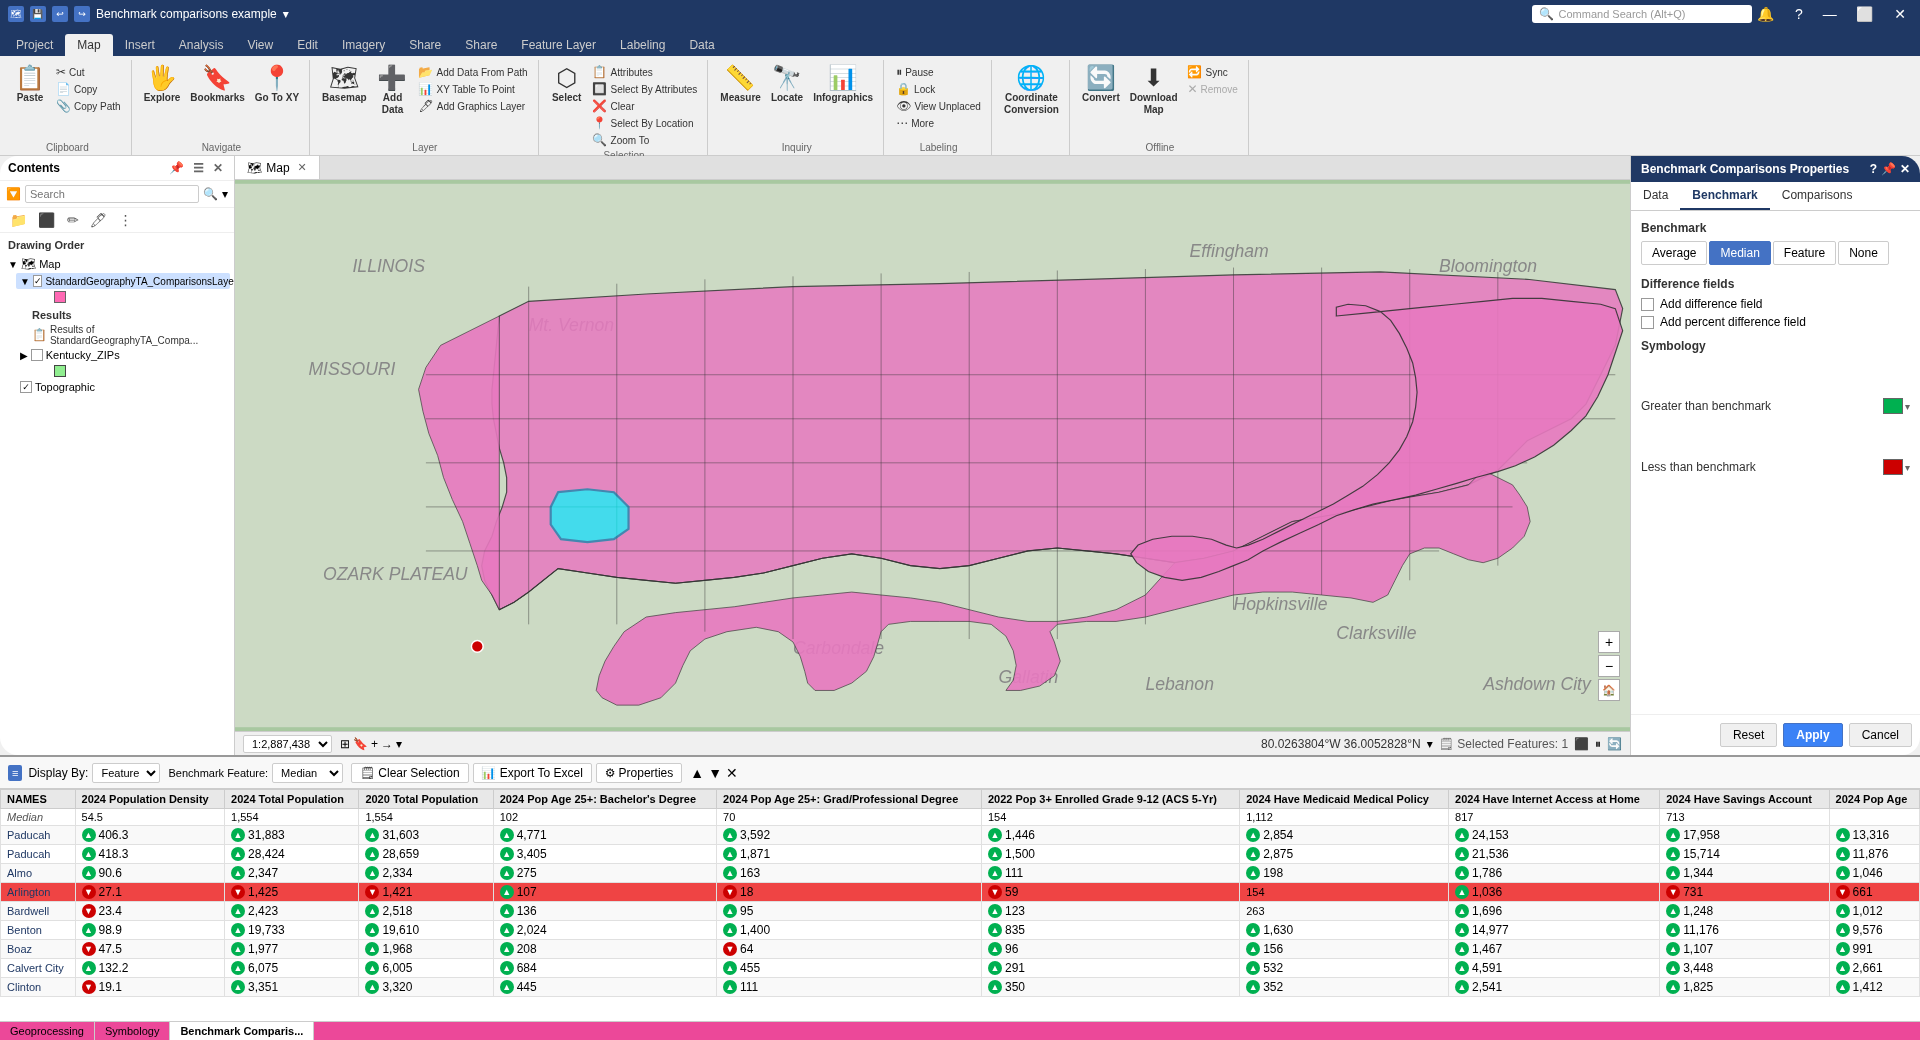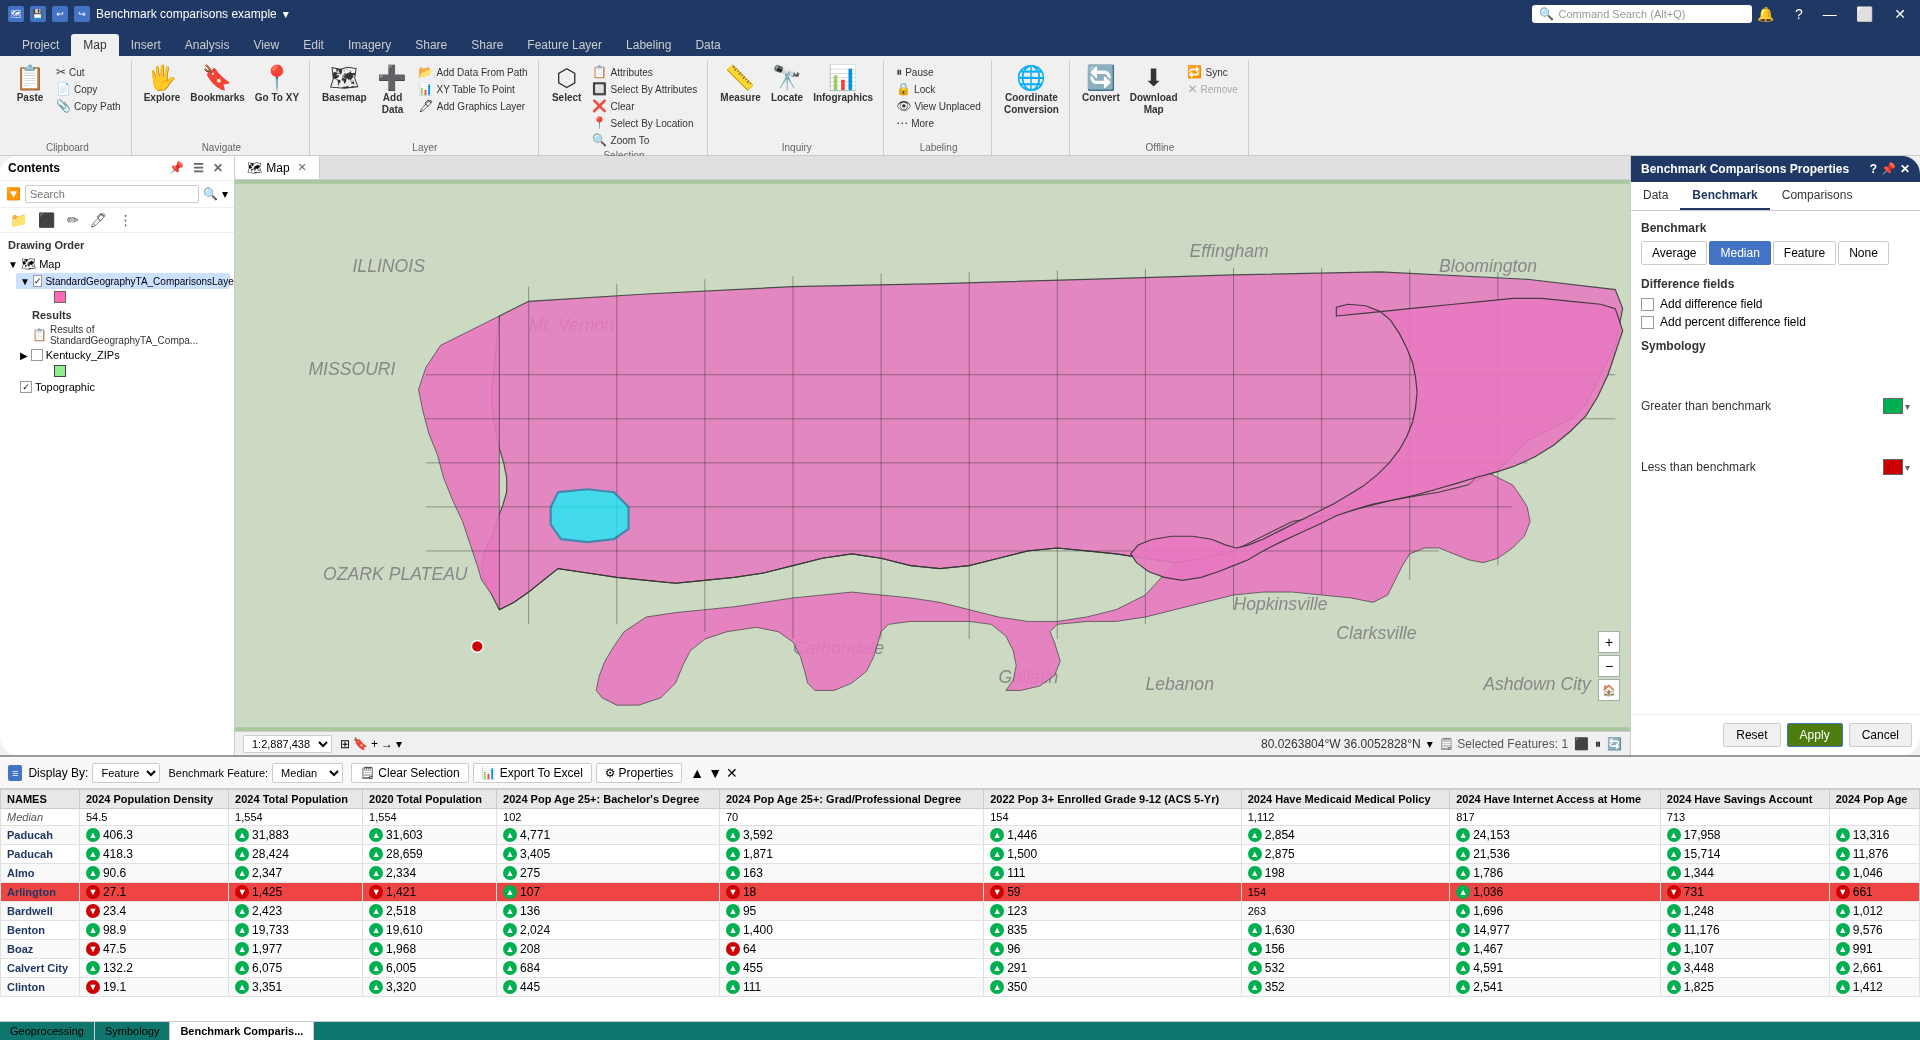--- a/index.html
+++ b/index.html
@@ -13,21 +13,21 @@
     .title-bar-left { display: flex; align-items: center; gap: 6px; flex: 1; }
     .title-icon { width: 16px; height: 16px; background: #4472c4; border-radius: 2px; display: flex; align-items: center; justify-content: center; color: white; font-size: 9px; }
     .title-text { font-size: 12px; }
     .title-bar-center { display: flex; align-items: center; gap: 6px; }
     .command-search { display: flex; align-items: center; background: white; border-radius: 3px; padding: 2px 8px; gap: 4px; color: #333; font-size: 11px; width: 220px; }
     .title-bar-right { display: flex; align-items: center; gap: 8px; margin-left: auto; }
     .win-btn { color: white; font-size: 14px; cursor: pointer; padding: 0 6px; }
 
     
     .ribbon-tabs {
-      height: 28px; background: #1f3864; display: flex; align-items: flex-end; padding-left: 10px; flex-shrink: 0;
+      height: 28px; background: #1f3864; display: flex; align-items: flex-end; padding-left: 4px; flex-shrink: 0;
     }
     .ribbon-tab {
       padding: 4px 12px; color: #ccc; cursor: pointer; font-size: 12px; border-radius: 3px 3px 0 0;
     }
     .ribbon-tab.active { background: #f0f0f0; color: #333; }
 
     
     .ribbon {
       height: 100px; background: #f0f0f0; border-bottom: 1px solid #ccc; display: flex; flex-shrink: 0;
       padding: 4px 4px 0 4px; gap: 2px;
@@ -127,21 +127,21 @@
     .symbology-label { font-size: 12px; font-weight: bold; color: #333; margin-top: 10px; margin-bottom: 6px; }
     .symb-row { display: flex; align-items: center; justify-content: space-between; margin-bottom: 6px; margin-top: 45px; }
     .symb-text { font-size: 12px; color: #333; }
     .symb-color { display: flex; align-items: center; gap: 2px; }
     .color-box { width: 20px; height: 16px; border: 1px solid #666; }
     .color-box.green { background: #00b050; }
     .color-box.red { background: #cc0000; }
     .color-dropdown { font-size: 10px; color: #666; cursor: pointer; }
     .prop-footer { display: flex; gap: 6px; padding: 8px; border-top: 1px solid #eee; justify-content: flex-end; }
     .prop-btn { padding: 4px 12px; border: 1px solid #ccc; background: #f0f0f0; cursor: pointer; font-size: 12px; border-radius: 2px; }
-    .prop-btn.primary { background: #4d7c0f; color: white; border-color: #4472c4; }
+    .prop-btn.primary { background: #3b82f6; color: white; border-color: #4472c4; font-weight: bold; }
 
     
     .bottom-panel {
       height: 285px; background: white; border-top: 2px solid #999; display: flex; flex-direction: column; flex-shrink: 0;
     }
     .bottom-header {
       display: flex; align-items: center; padding: 4px 8px; border-bottom: 1px solid #ccc;
       background: #f8f8f8; height: 32px; flex-shrink: 0;
     }
     .bottom-title { font-size: 12px; font-weight: bold; color: #333; flex: 1; }
@@ -155,28 +155,28 @@
     
     .table-container { flex: 1; overflow: auto; }
     table { border-collapse: collapse; width: max-content; min-width: 100%; }
     thead th {
       background: #e8e8e8; border: 1px solid #ccc; padding: 3px 6px; font-size: 11px;
       font-weight: bold; white-space: nowrap; position: sticky; top: 0; z-index: 1; text-align: left;
     }
     tbody tr:nth-child(even) { background: #f9f9f9; }
     tbody tr.selected { background: #ef4444; }
     tbody td { border: 1px solid #e0e0e0; padding: 2px 6px; font-size: 11px; white-space: nowrap; }
-    .td-name { font-weight: bold; color: #1f3864; margin-top: 12px; }
+    .td-name { font-weight: normal; color: #1f3864; margin-top: 12px; }
     .td-median { font-style: italic; color: #555; }
     .indicator { display: inline-block; width: 14px; height: 14px; border-radius: 50%; margin-right: 3px; font-size: 9px; font-weight: bold; color: white; text-align: center; line-height: 14px; }
     .indicator.up { background: #00b050; }
     .indicator.down { background: #cc0000; }
     .cell-with-indicator { display: flex; align-items: center; }
 
-    .bottom-panel-tabs { display: flex; border-top: 1px solid #ccc; background: #0f766e; flex-shrink: 0; }
+    .bottom-panel-tabs { display: flex; border-top: 1px solid #ccc; background: #ec4899; flex-shrink: 0; }
     .bp-tab { padding: 3px 10px; font-size: 11px; cursor: pointer; border-right: 1px solid #ccc; }
     .bp-tab.active { background: white; font-weight: bold; }
 
     
     ::-webkit-scrollbar { width: 10px; height: 10px; }
     ::-webkit-scrollbar-track { background: #f0f0f0; }
     ::-webkit-scrollbar-thumb { background: #bbb; border-radius: 4px; }
 
     
     .map-mini-ctrl {

